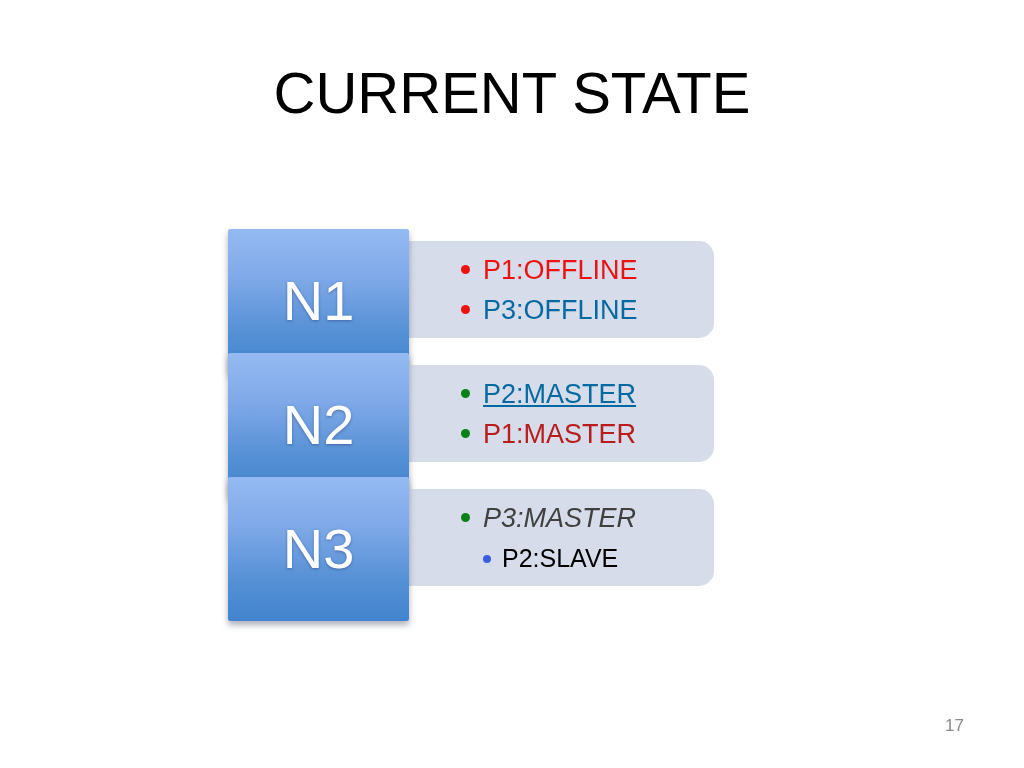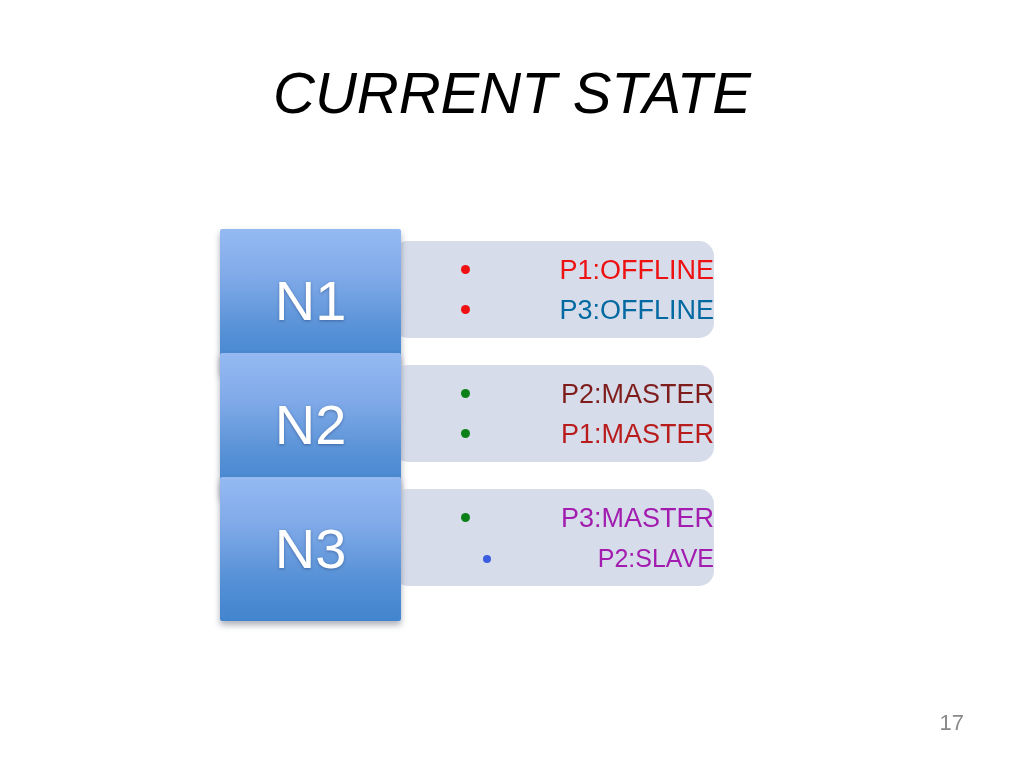--- a/index.html
+++ b/index.html
@@ -21,21 +21,20 @@
     left: 0;
     top: 58px;
     width: 1024px;
     text-align: center;
     font-size: 58px;
     font-weight: 400;
     color: #000000;
     letter-spacing: 0px;
     line-height: 70px;
     white-space: nowrap;
-    font-style: italic;
   }
 
   
   .diagram {
     position: absolute;
     left: 212px;
     top: 229px;
     width: 520px;
     height: 380px;
   }
@@ -72,21 +71,20 @@
     justify-content: center;
     padding-left: 68px;
     box-sizing: border-box;
   }
 
   .bullet-item {
     display: flex;
     align-items: baseline;
     line-height: 40px;
     white-space: nowrap;
-    justify-content: space-between;
   }
   .bullet-item .dot {
     display: inline-block;
     width: 9px;
     height: 9px;
     border-radius: 50%;
     margin-right: 13px;
     position: relative;
     top: -5px;
     flex: none;
@@ -106,21 +104,21 @@
     margin-right: 11px;
     top: -4px;
   }
   .bullet-item.sub .btext {
     font-size: 25px;
   }
 
   
   .node-box {
     position: absolute;
-    left: 8px;
+    left: 16px;
     top: 0;
     width: 181px;
     height: 144px;
     border-radius: 2px;
     background: linear-gradient(to bottom, #95baf2 0%, #7fa9e8 34%, #5590d5 72%, #4184ce 100%);
     box-shadow: 0 4px 6px rgba(60, 70, 90, 0.42);
     display: flex;
     align-items: center;
     justify-content: center;
   }
@@ -131,21 +129,21 @@
     line-height: 56px;
     text-shadow: 0 1px 3px rgba(40, 70, 120, 0.55);
     letter-spacing: 0px;
   }
 
   
   .page-number {
     position: absolute;
     right: 60px;
     bottom: 32px;
-    font-size: 22px;
+    font-size: 17px;
     color: #8a8a8a;
   }
 </style>
 </head>
 <body>
 
 <div class="slide-title">CURRENT STATE</div>
 
 <div class="diagram">
 
@@ -165,43 +163,43 @@
     <div class="node-box">
       <span class="node-label">N1</span>
     </div>
   </div>
 
   <div class="node-row r1">
     <div class="detail-panel">
       <div class="bullet-list">
         <div class="bullet-item">
           <span class="dot" style="background: rgb(11, 128, 24);"></span>
-          <span class="btext" style="color: #7f1d1d;">P2:MASTER</span>
+          <span class="btext" style="color: #0369a1; text-decoration: underline;">P2:MASTER</span>
         </div>
         <div class="bullet-item">
           <span class="dot" style="background: rgb(11, 128, 24);"></span>
           <span class="btext" style="color: #b91c1c;">P1:MASTER</span>
         </div>
       </div>
     </div>
     <div class="node-box">
       <span class="node-label">N2</span>
     </div>
   </div>
 
   <div class="node-row r2">
     <div class="detail-panel">
       <div class="bullet-list">
         <div class="bullet-item">
           <span class="dot" style="background: rgb(11, 128, 24);"></span>
-          <span class="btext" style="color: #a21caf;">P3:MASTER</span>
+          <span class="btext" style="color: #404040; font-style: italic;">P3:MASTER</span>
         </div>
         <div class="bullet-item sub">
           <span class="dot" style="background: rgb(58, 94, 224);"></span>
-          <span class="btext" style="color: #a21caf;">P2:SLAVE</span>
+          <span class="btext" style="color: #000000;">P2:SLAVE</span>
         </div>
       </div>
     </div>
     <div class="node-box">
       <span class="node-label">N3</span>
     </div>
   </div>
 
 </div>
 

